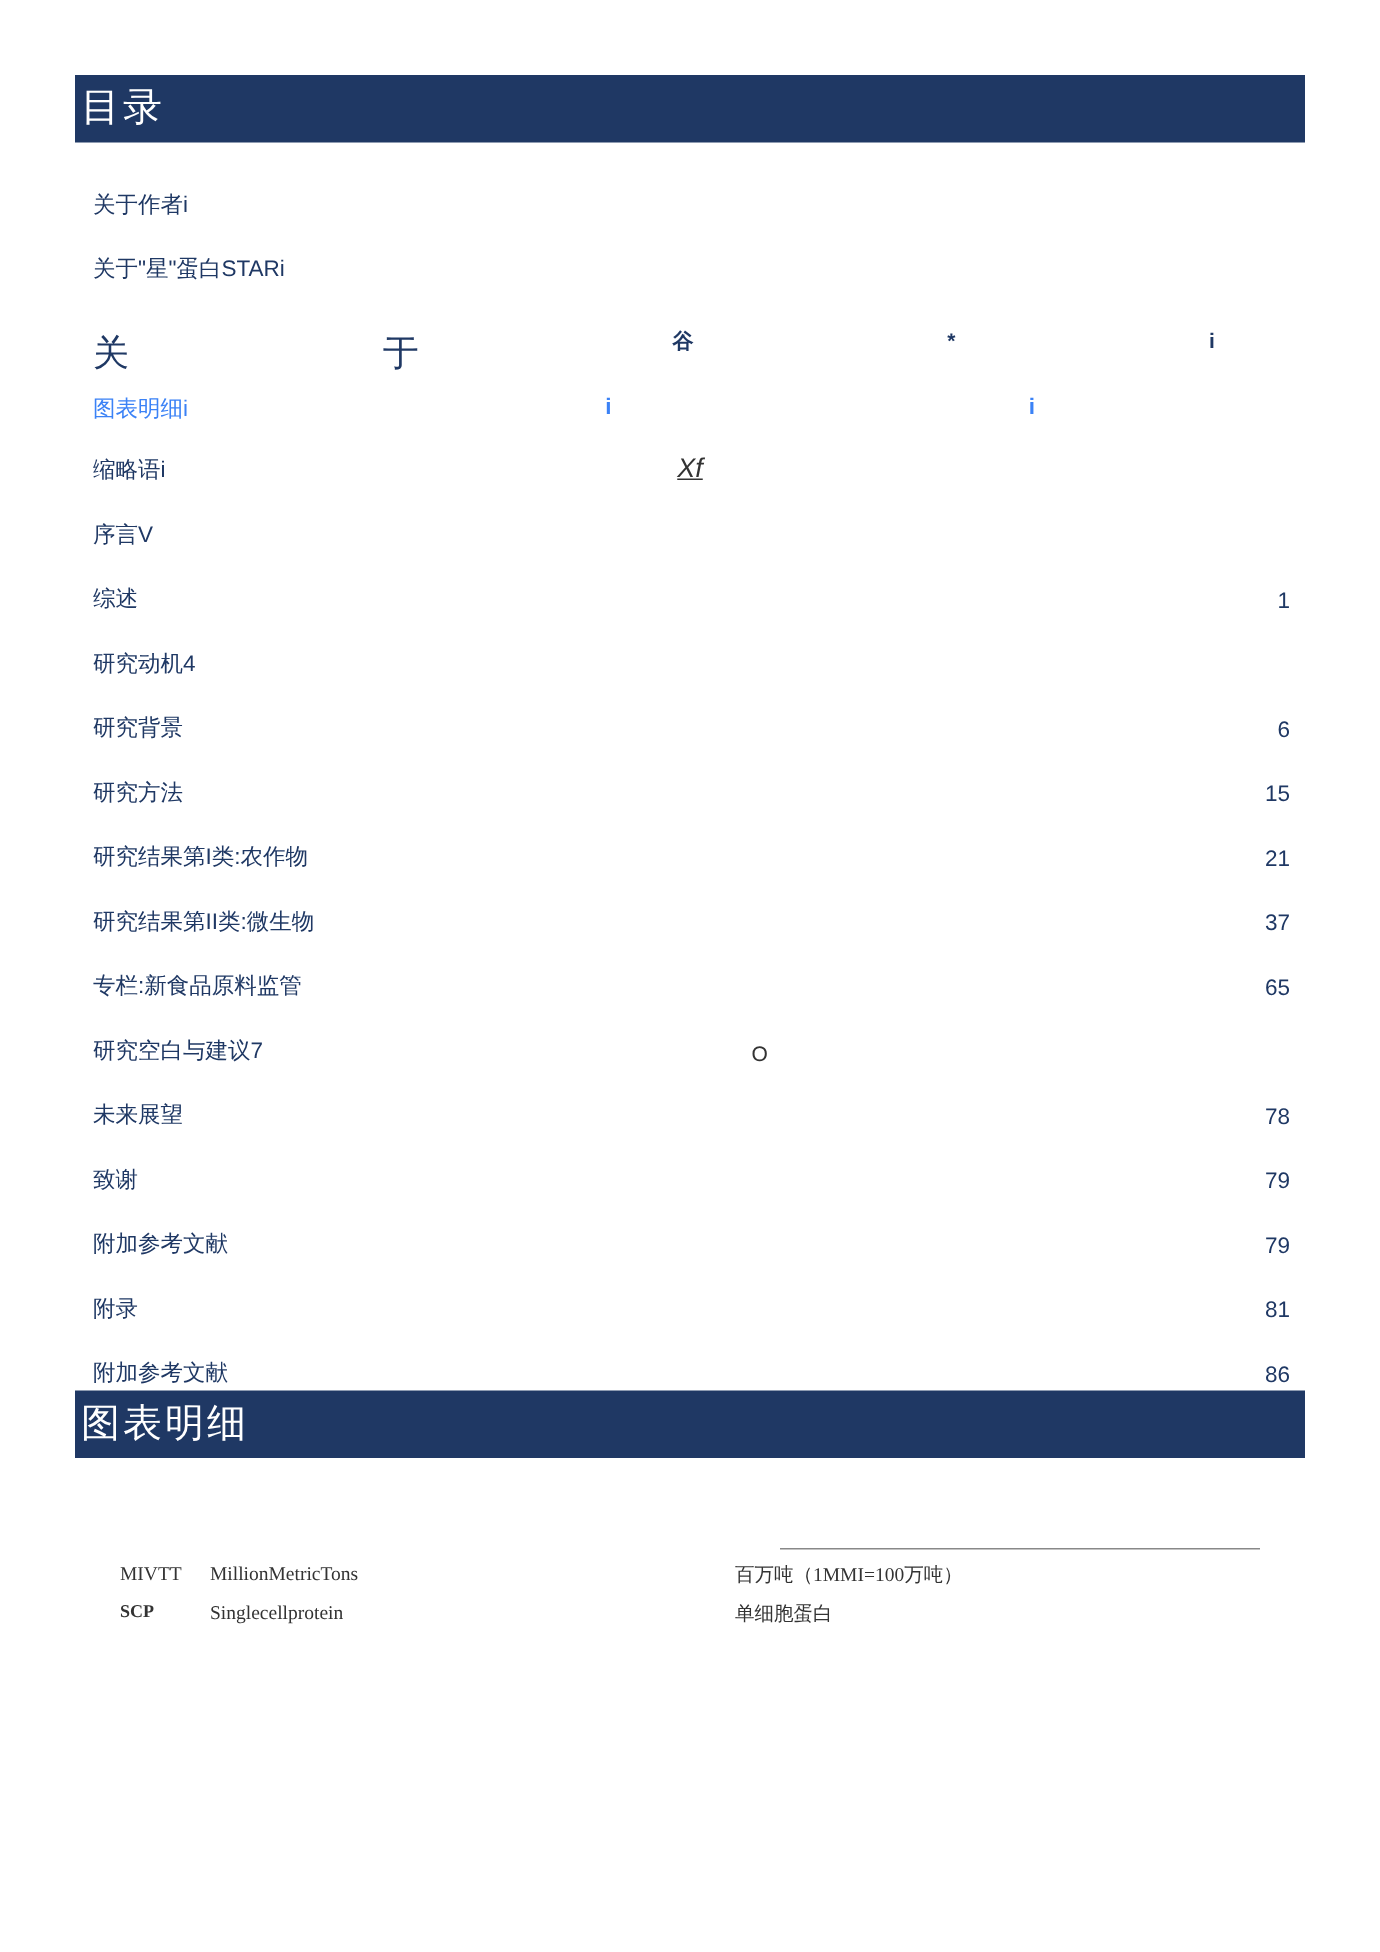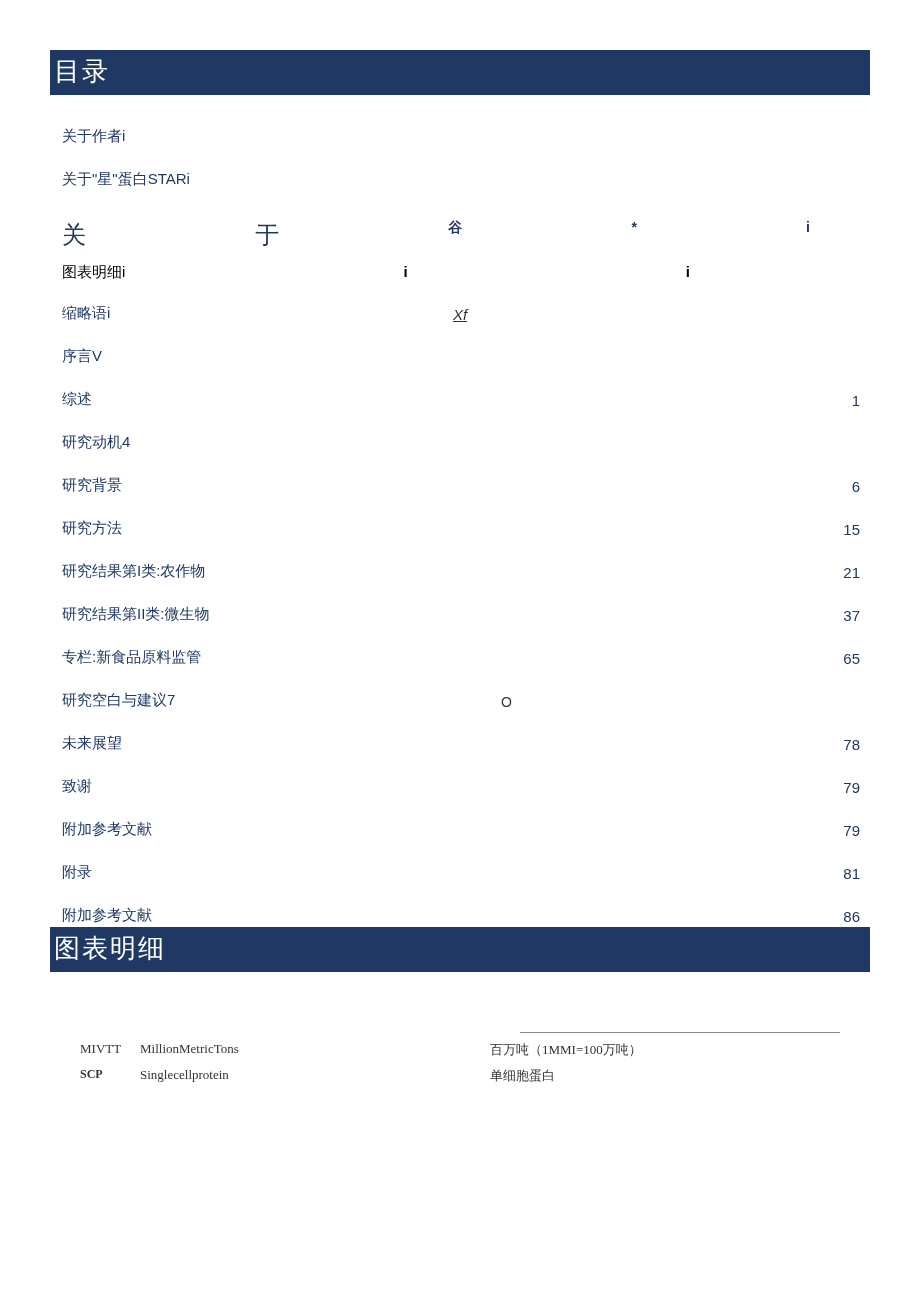--- a/index.html
+++ b/index.html
@@ -43,23 +43,23 @@
   }
   .special-row .big { font-size: 24px; }
   .special-row .sm { font-size: 14px; font-weight: bold; }
   .sub-special {
     display: flex;
     justify-content: space-between;
     padding: 0 180px 0 12px;
     margin-top: -6px;
     margin-bottom: 10px;
     font-size: 15px;
-    color: #000000;
+    color: #3b82f6;
   }
-  .xf-row { text-align: right; font-style: italic; font-size: 15px; color: #333; text-decoration: underline; }
+  .xf-row { text-align: right; font-style: italic; font-size: 18px; color: #333; text-decoration: underline; }
   .o-row .o-marker { margin: 0 auto; font-size: 14px; color: #333; }
   .terms-block { padding: 40px 20px 0 30px; }
   .terms-row {
     display: flex;
     align-items: flex-start;
     font-size: 13px;
     color: #333;
     padding: 4px 0;
     font-family: Liberation Serif, serif;
   }

